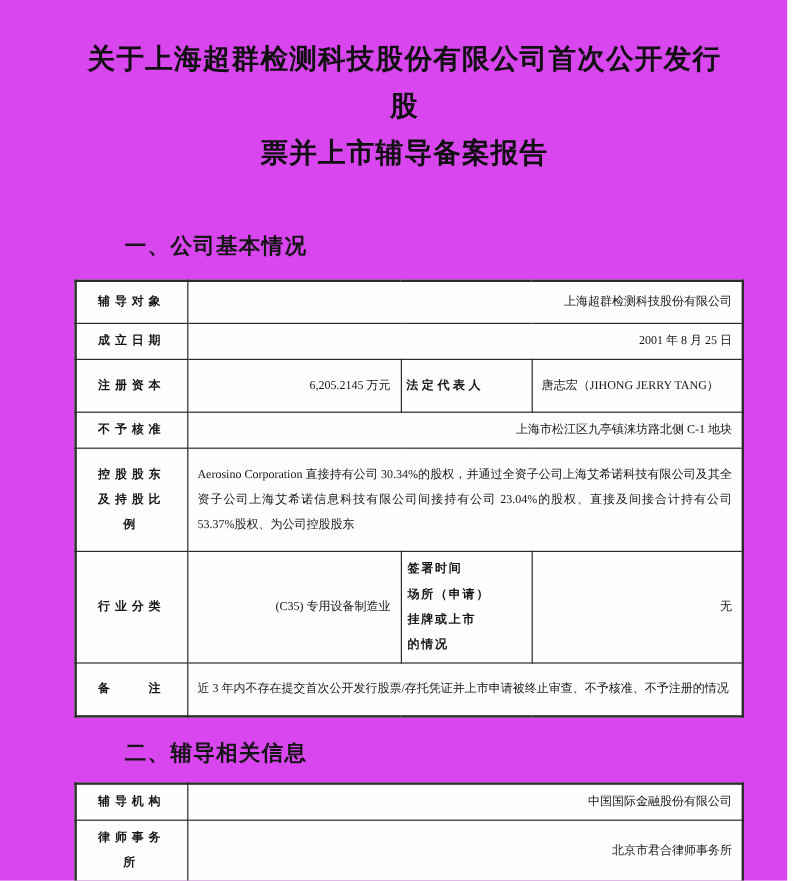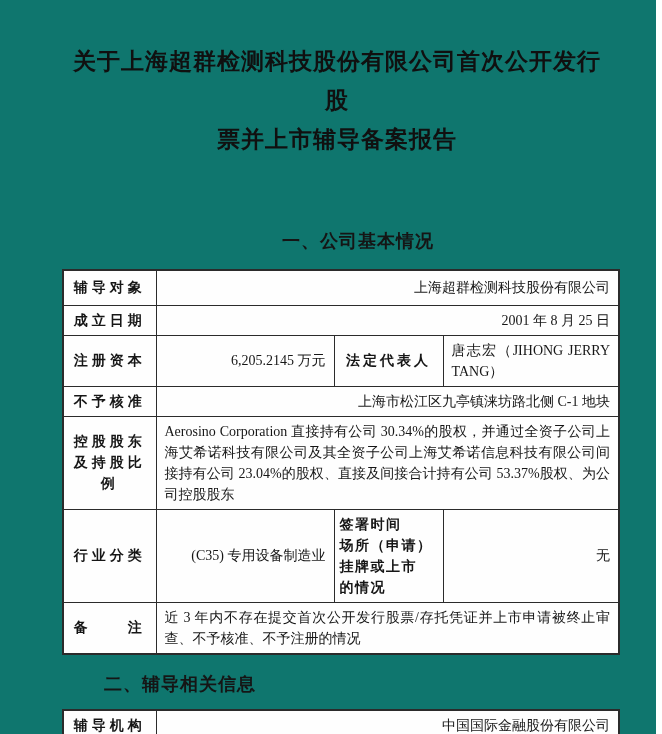--- a/index.html
+++ b/index.html
@@ -5,74 +5,73 @@
   * { margin: 0; padding: 0; box-sizing: border-box; }
   html, body {
     width: 662px;
     background: #ffffff;
     color: #141414;
     font-family: "Liberation Serif", "DejaVu Serif", serif;
   }
   .page {
     width: 656px;
     height: 734px;
-    padding: 16px 44px 0 62px;
-    background: #0f766e;
+    padding: 4px 44px 0 62px;
+    background: #d946ef;
     overflow: hidden;
   }
   .doc-title {
     margin-top: 26px;
     text-align: center;
     font-family: "Liberation Sans", "DejaVu Sans", sans-serif;
     font-weight: bold;
     font-size: 23px;
     line-height: 39px;
     letter-spacing: 1px;
     color: #101010;
   }
   .section-heading {
     font-family: "Liberation Sans", "DejaVu Sans", sans-serif;
     font-weight: bold;
     font-size: 18px;
     color: #151515;
     padding-left: 42px;
     letter-spacing: 1px;
   }
-  .section-heading.first { margin-top: 70px; text-align: center; }
+  .section-heading.first { margin-top: 46px; }
   .section-heading.second { margin-top: 17px; }
 
   table.form {
     border-collapse: collapse;
     table-layout: fixed;
     width: 556px;
     background: #fefefe;
   }
   table.form.t1 { margin-top: 16px; }
   table.form.t2 { margin-top: 13px; }
   table.form, table.form td {
     border: 1.6px solid #2b2b2b;
   }
   table.form { border-width: 2px; }
   td {
-    font-size: 14px;
+    font-size: 10px;
     line-height: 21px;
     vertical-align: middle;
     padding: 4px 8px;
     color: #161616;
   }
   td.label {
     font-weight: bold;
     text-align: center;
     letter-spacing: 4px;
     white-space: pre-line;
     padding: 4px 4px;
   }
   td.sublabel {
     font-weight: bold;
-    text-align: center;
     letter-spacing: 3px;
     white-space: pre-line;
     padding: 4px 4px;
   }
   td.sublabel.left {
     text-align: left;
     letter-spacing: 1.5px;
     padding: 4px 5px;
   }
   td.value { text-align: right; }

